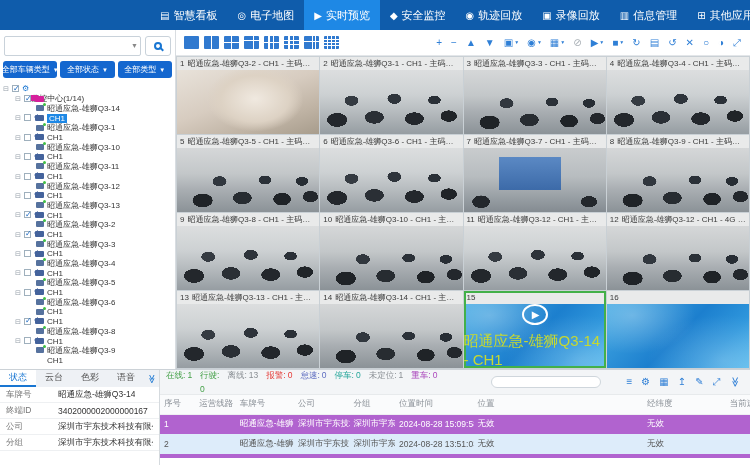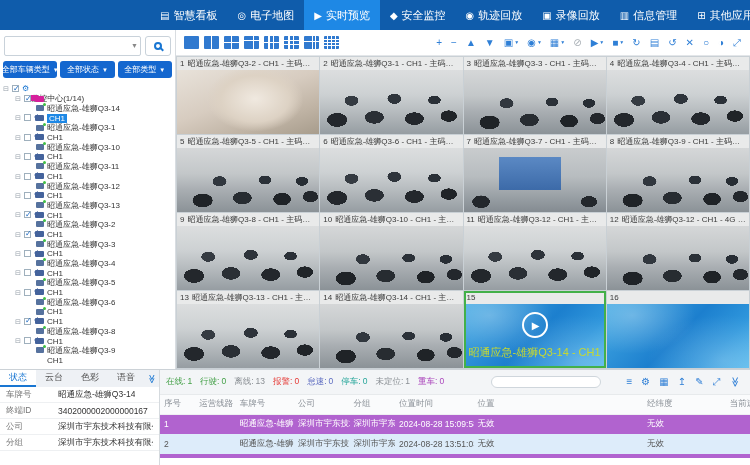--- a/index.html
+++ b/index.html
@@ -100,21 +100,21 @@
     linear-gradient(180deg,#c9ccce 0%,#b7bcbf 45%,#9aa1a6 75%,#848b91 100%);
     background-size:44% 52%,auto,auto,auto;background-position:45% 30%,0 0,0 0,0 0;}
   .s-blue{background-image:
     radial-gradient(ellipse 90px 55px at 18% 18%,rgba(255,255,255,.28),transparent 70%),
     radial-gradient(ellipse 110px 65px at 82% 88%,rgba(255,255,255,.20),transparent 70%),
     linear-gradient(135deg,#45aae4 0%,#1c7fce 50%,#2e96dc 75%,#54b8ec 100%);}
 
   .overlay{position:absolute;top:13px;left:0;right:0;bottom:0;display:none;flex-direction:column;align-items:center;justify-content:center;gap:7px;}
   .cell.has-overlay .overlay{display:flex;}
   .playbtn{width:26px;height:26px;border:2px solid #fff;border-radius:50%;color:#fff;display:flex;align-items:center;justify-content:center;font-size:10px;padding-left:2px;cursor:pointer;}
-  .ov-label{color:#c6d832;font-size:11px;}
+  .ov-label{color:#c6d832;font-size:15px;}
 
   
   .bottom{height:96px;flex:0 0 auto;display:flex;border-top:1px solid #ccd2d7;}
   .bl{width:160px;flex:0 0 auto;border-right:1px solid #d5dade;display:flex;flex-direction:column;background:#fff;}
   .bl-tabs{height:17px;flex:0 0 auto;background:#eef1f5;display:flex;align-items:stretch;font-size:9px;color:#555;}
   .bl-tab{flex:1;text-align:center;line-height:15px;cursor:pointer;border-bottom:2px solid transparent;}
   .bl-tab.active{background:#fff;color:#1976d2;border-bottom-color:#1976d2;}
   .bl-chevrons{width:15px;color:#1976d2;font-size:9px;display:flex;align-items:center;justify-content:center;}
   .rot90{display:inline-block;transform:rotate(90deg);}
   .kv{flex:1;font-size:8.5px;overflow:hidden;}
@@ -750,21 +750,21 @@
 
     <div class="br">
       <div class="br-tb">
         <span style="display:flex;gap:8px">
 
             <span class="stat" style="color: rgb(67, 160, 71);">
               <span>在线:</span>
               <span>1</span>
             </span>
 
-            <span class="stat" style="color: rgb(67, 160, 71);">
+            <span class="stat" style="color: rgb(67, 160, 71); flex-direction: column;">
               <span>行驶:</span>
               <span>0</span>
             </span>
 
             <span class="stat" style="color: rgb(138, 143, 148);">
               <span>离线:</span>
               <span>13</span>
             </span>
 
             <span class="stat" style="color: rgb(229, 57, 53);">

